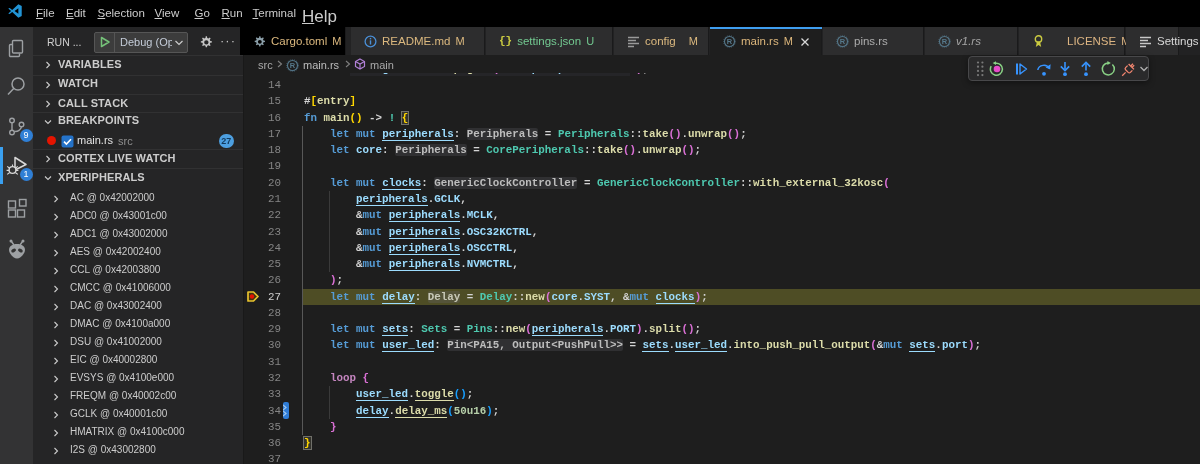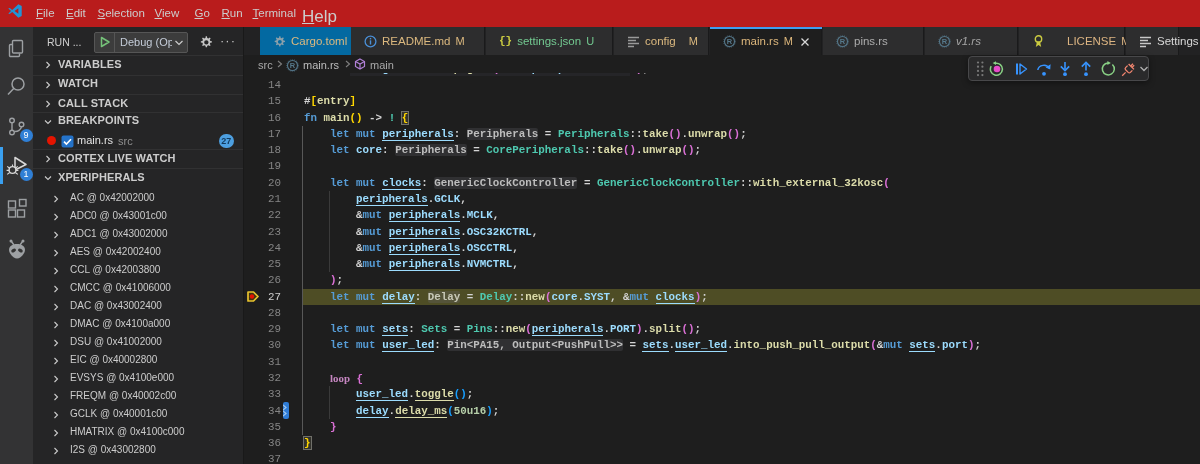--- a/index.html
+++ b/index.html
@@ -1,53 +1,53 @@
 <!DOCTYPE html>
 <html><head><meta charset="utf-8">
 <style>
 * { margin:0; padding:0; box-sizing:border-box; }
 html,body { width:1200px; height:464px; overflow:hidden; background:#1e1e1e;
   font-family:"Liberation Sans",sans-serif; -webkit-font-smoothing:antialiased; }
 .abs { position:absolute; }
 .tbi { z-index:10; }
-#titlebar { position:absolute; left:0; top:0; width:1200px; height:27px; background:#b91c1c; z-index:20; }
+#titlebar { position:absolute; left:0; top:0; width:1200px; height:27px; background:#000000; z-index:20; }
 #titlebar > * { z-index:21; }
 .bgact { position:absolute; left:0; top:27px; width:33px; height:437px; background:#333334; }
 .bgside { position:absolute; left:33px; top:27px; width:210px; height:437px; background:#252526; }
 .sh { position:absolute; left:58px; font-size:11px; font-weight:700; color:#cccccc; letter-spacing:.1px; }
 .si { position:absolute; left:70px; font-size:10px; color:#cccccc; white-space:pre; }
 .sep { position:absolute; left:33px; width:210px; height:1px; background:rgba(255,255,255,0.06); }
 .sbborder { position:absolute; left:243px; top:27px; width:1px; height:437px; background:#191919; }
 .bgtabs { position:absolute; left:244px; top:27px; width:956px; height:28px; background:#222223; }
 .tab { position:absolute; top:27px; height:28px; display:flex; align-items:center; padding-left:13px;
   font-size:11.5px; border-right:1px solid #1a1a1b; }
 .bgcrumb { position:absolute; left:244px; top:55px; width:956px; height:18px; background:#1e1e1e; z-index:5; }
 .bc { z-index:6; }
 .ln { position:absolute; left:304px; height:16.28px; line-height:16.28px;
   font-family:"Liberation Mono",monospace; font-size:10.85px; font-weight:700; color:#d4d4d4; white-space:pre; z-index:3; }
 .ln i { font-style:normal; }
 .gn { position:absolute; left:244px; width:37px; height:16.28px; line-height:16.28px; text-align:right;
   font-family:"Liberation Mono",monospace; font-size:10.85px; color:#858585; z-index:3; }
 .gn.cur { color:#cccccc; }
-i.kw { color:#569cd6; } i.ctl { color:#c586c0;font-family:Liberation Serif, serif; }
+i.kw { color:#569cd6; } i.ctl { color:#c586c0; }
 i.var { color:#9cdcfe; } i.ty { color:#4ec9b0; } i.fn { color:#dcdcaa; }
 i.num { color:#b5cea8; } i.op { color:#d4d4d4; }
 i.p1 { color:#ffd700; } i.p2 { color:#da70d6; } i.p3 { color:#179fff; }
 i.varu { color:#9cdcfe; border-bottom:1px solid #9cdcfe; }
 i.fnu { color:#dcdcaa; border-bottom:1px solid #dcdcaa; }
 i.hint { color:#bdbdbd; background:#303032; border-radius:2px; }
 i.hint2 { color:#c8c8b8; background:#55543a; border-radius:2px; }
 i.p1m { color:#ffd700; background:#33322c; outline:1px solid #70706a; }
 </style></head>
 <body>
 <div class="bgact"></div>
 <div class="bgside"></div>
 <div class="sbborder"></div>
 <div class="bgtabs"></div>
-<div class="tab" style="left:260px;width:106px;background:#0369a1">
+<div class="tab" style="left:240px;width:106px;background:#000000">
     <svg width="13" height="13" viewBox="0 0 16 16" style="flex:none">
       <path fill="#8ca0aa" d="M9.1 1.5 l.3 1.8 1.4.6 1.5-1 1 1-1 1.5.6 1.4 1.8.3 v1.4 l-1.8.3 -.6 1.4 1 1.5 -1 1 -1.5-1 -1.4.6 -.3 1.8 h-1.4 l-.3-1.8 -1.4-.6 -1.5 1 -1-1 1-1.5 -.6-1.4 -1.8-.3 v-1.4 l1.8-.3 .6-1.4 -1-1.5 1-1 1.5 1 1.4-.6 .3-1.8 Z M8.4 6 a2.4 2.4 0 1 0 0 4.8 a2.4 2.4 0 0 0 0-4.8 Z"></path>
     </svg>
     <span style="color:#dcb97f;margin-left:5px">Cargo.toml</span>
     <span style="color:#dcb97f;margin-left:5px;font-size:11px">M</span>
   </div>
 <div class="tab" style="left:351px;width:134px;background:#2d2d2e">
     <svg width="13" height="13" viewBox="0 0 13 13" style="flex:none">
       <circle cx="6.5" cy="6.5" r="5.4" fill="none" stroke="#4a8fd6" stroke-width="1.3"></circle>
       <rect x="5.8" y="5.3" width="1.4" height="4.2" fill="#4a8fd6"></rect>

